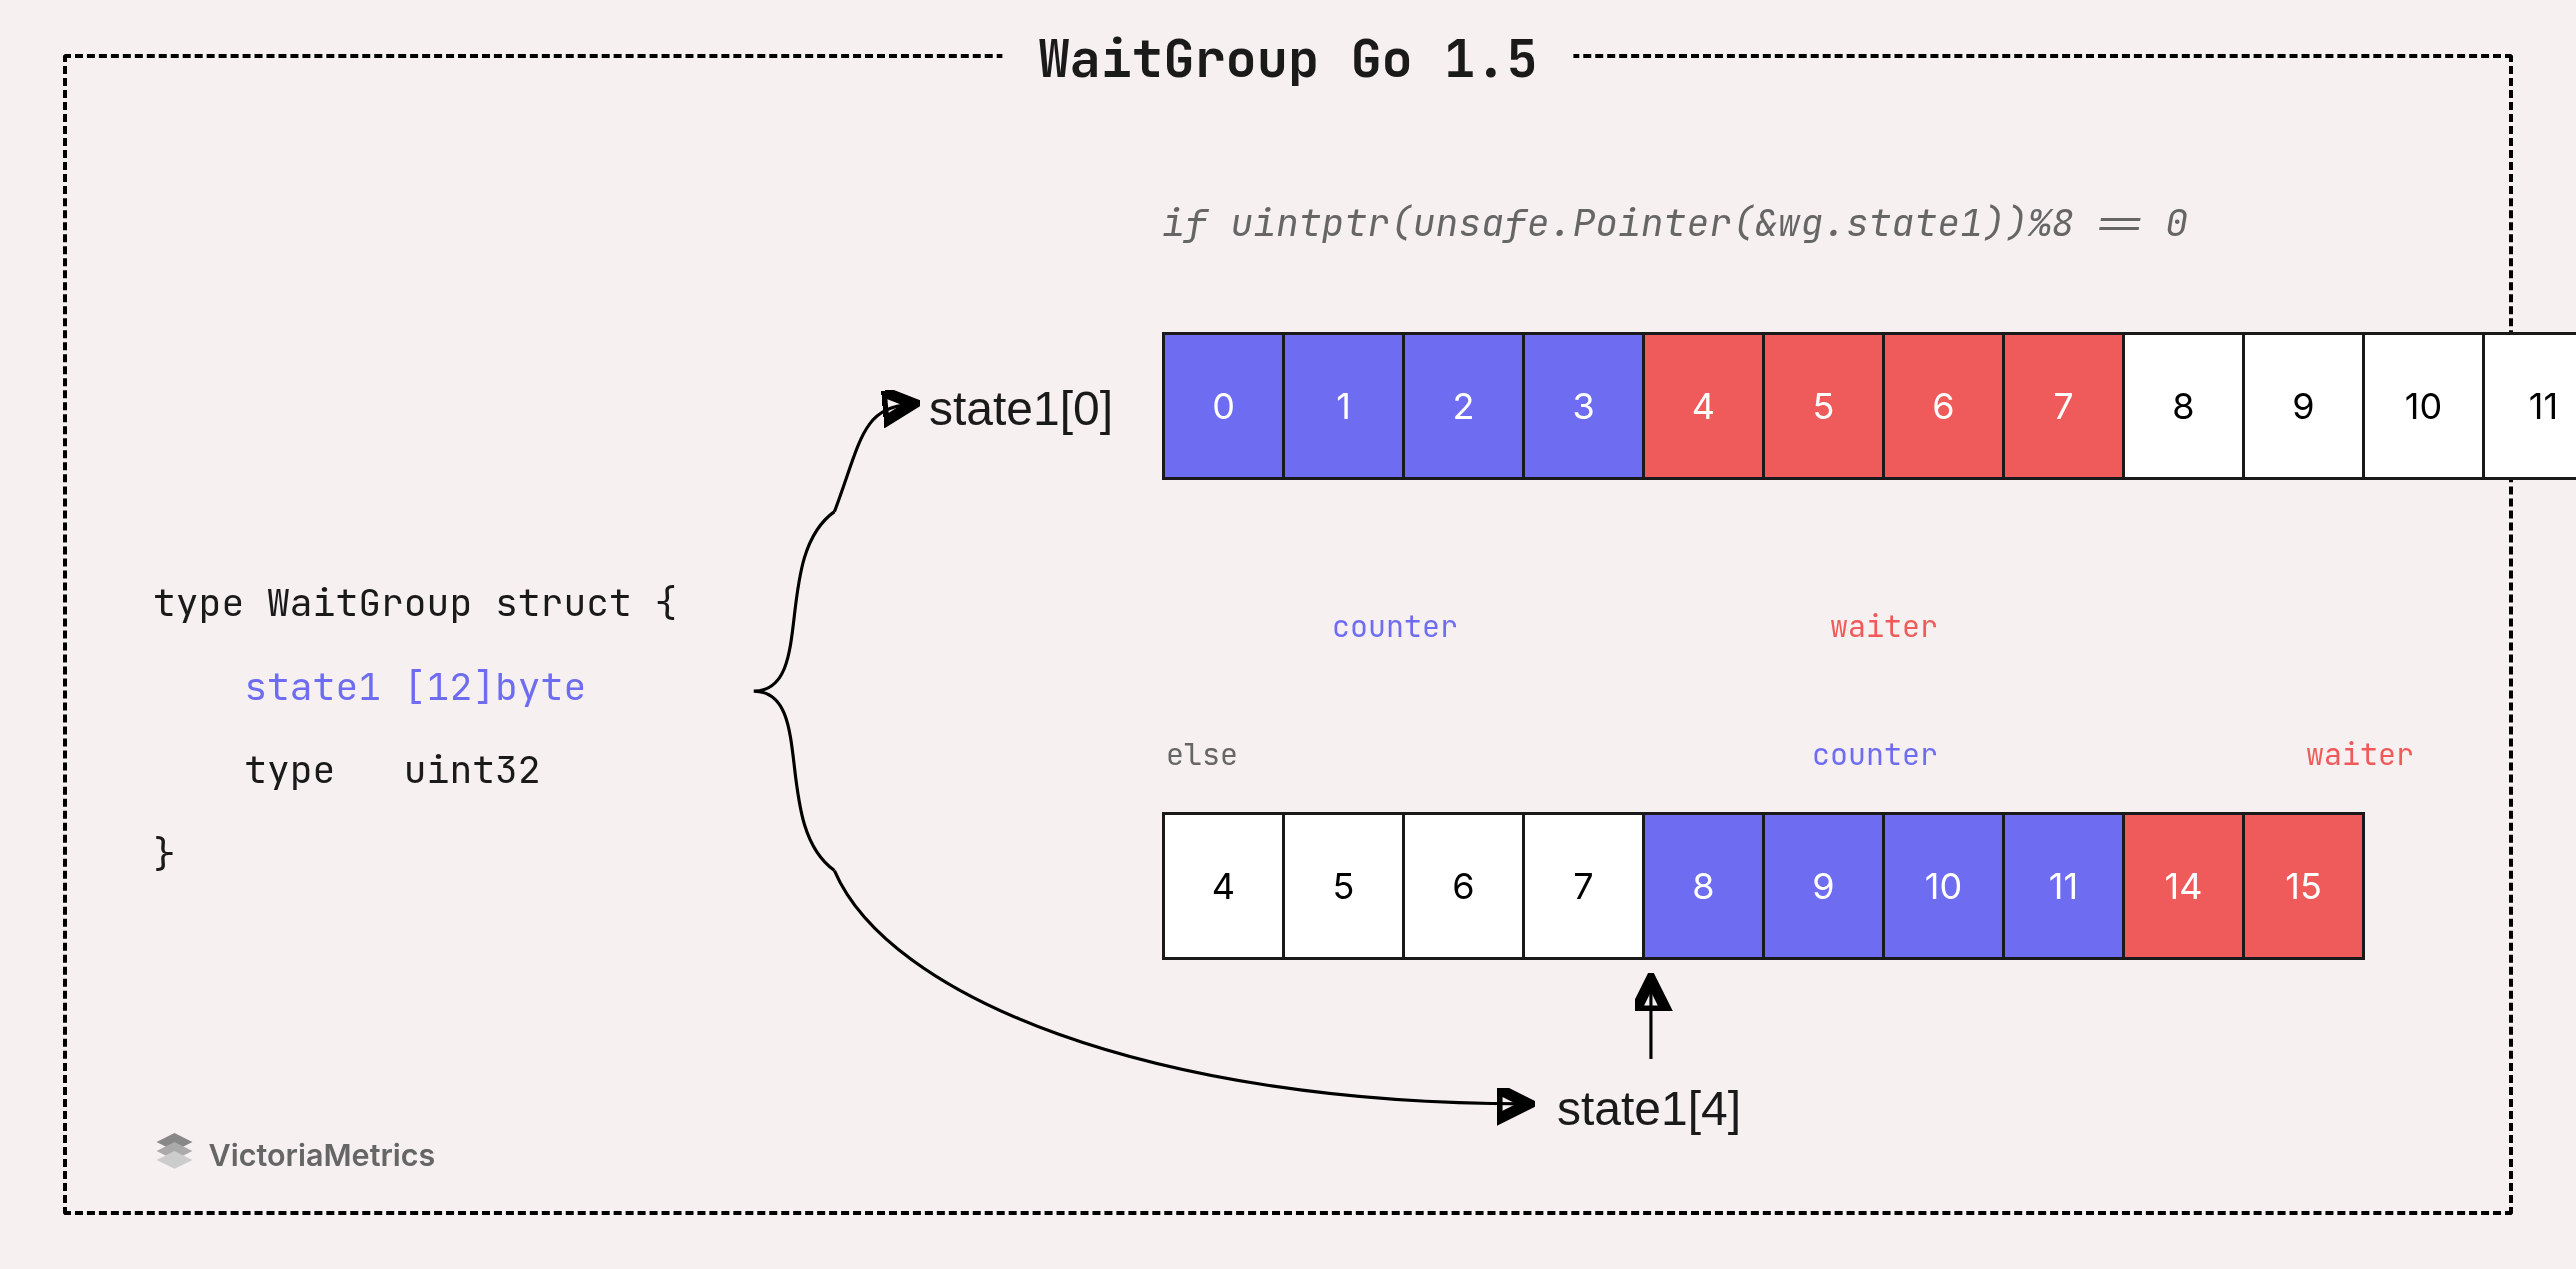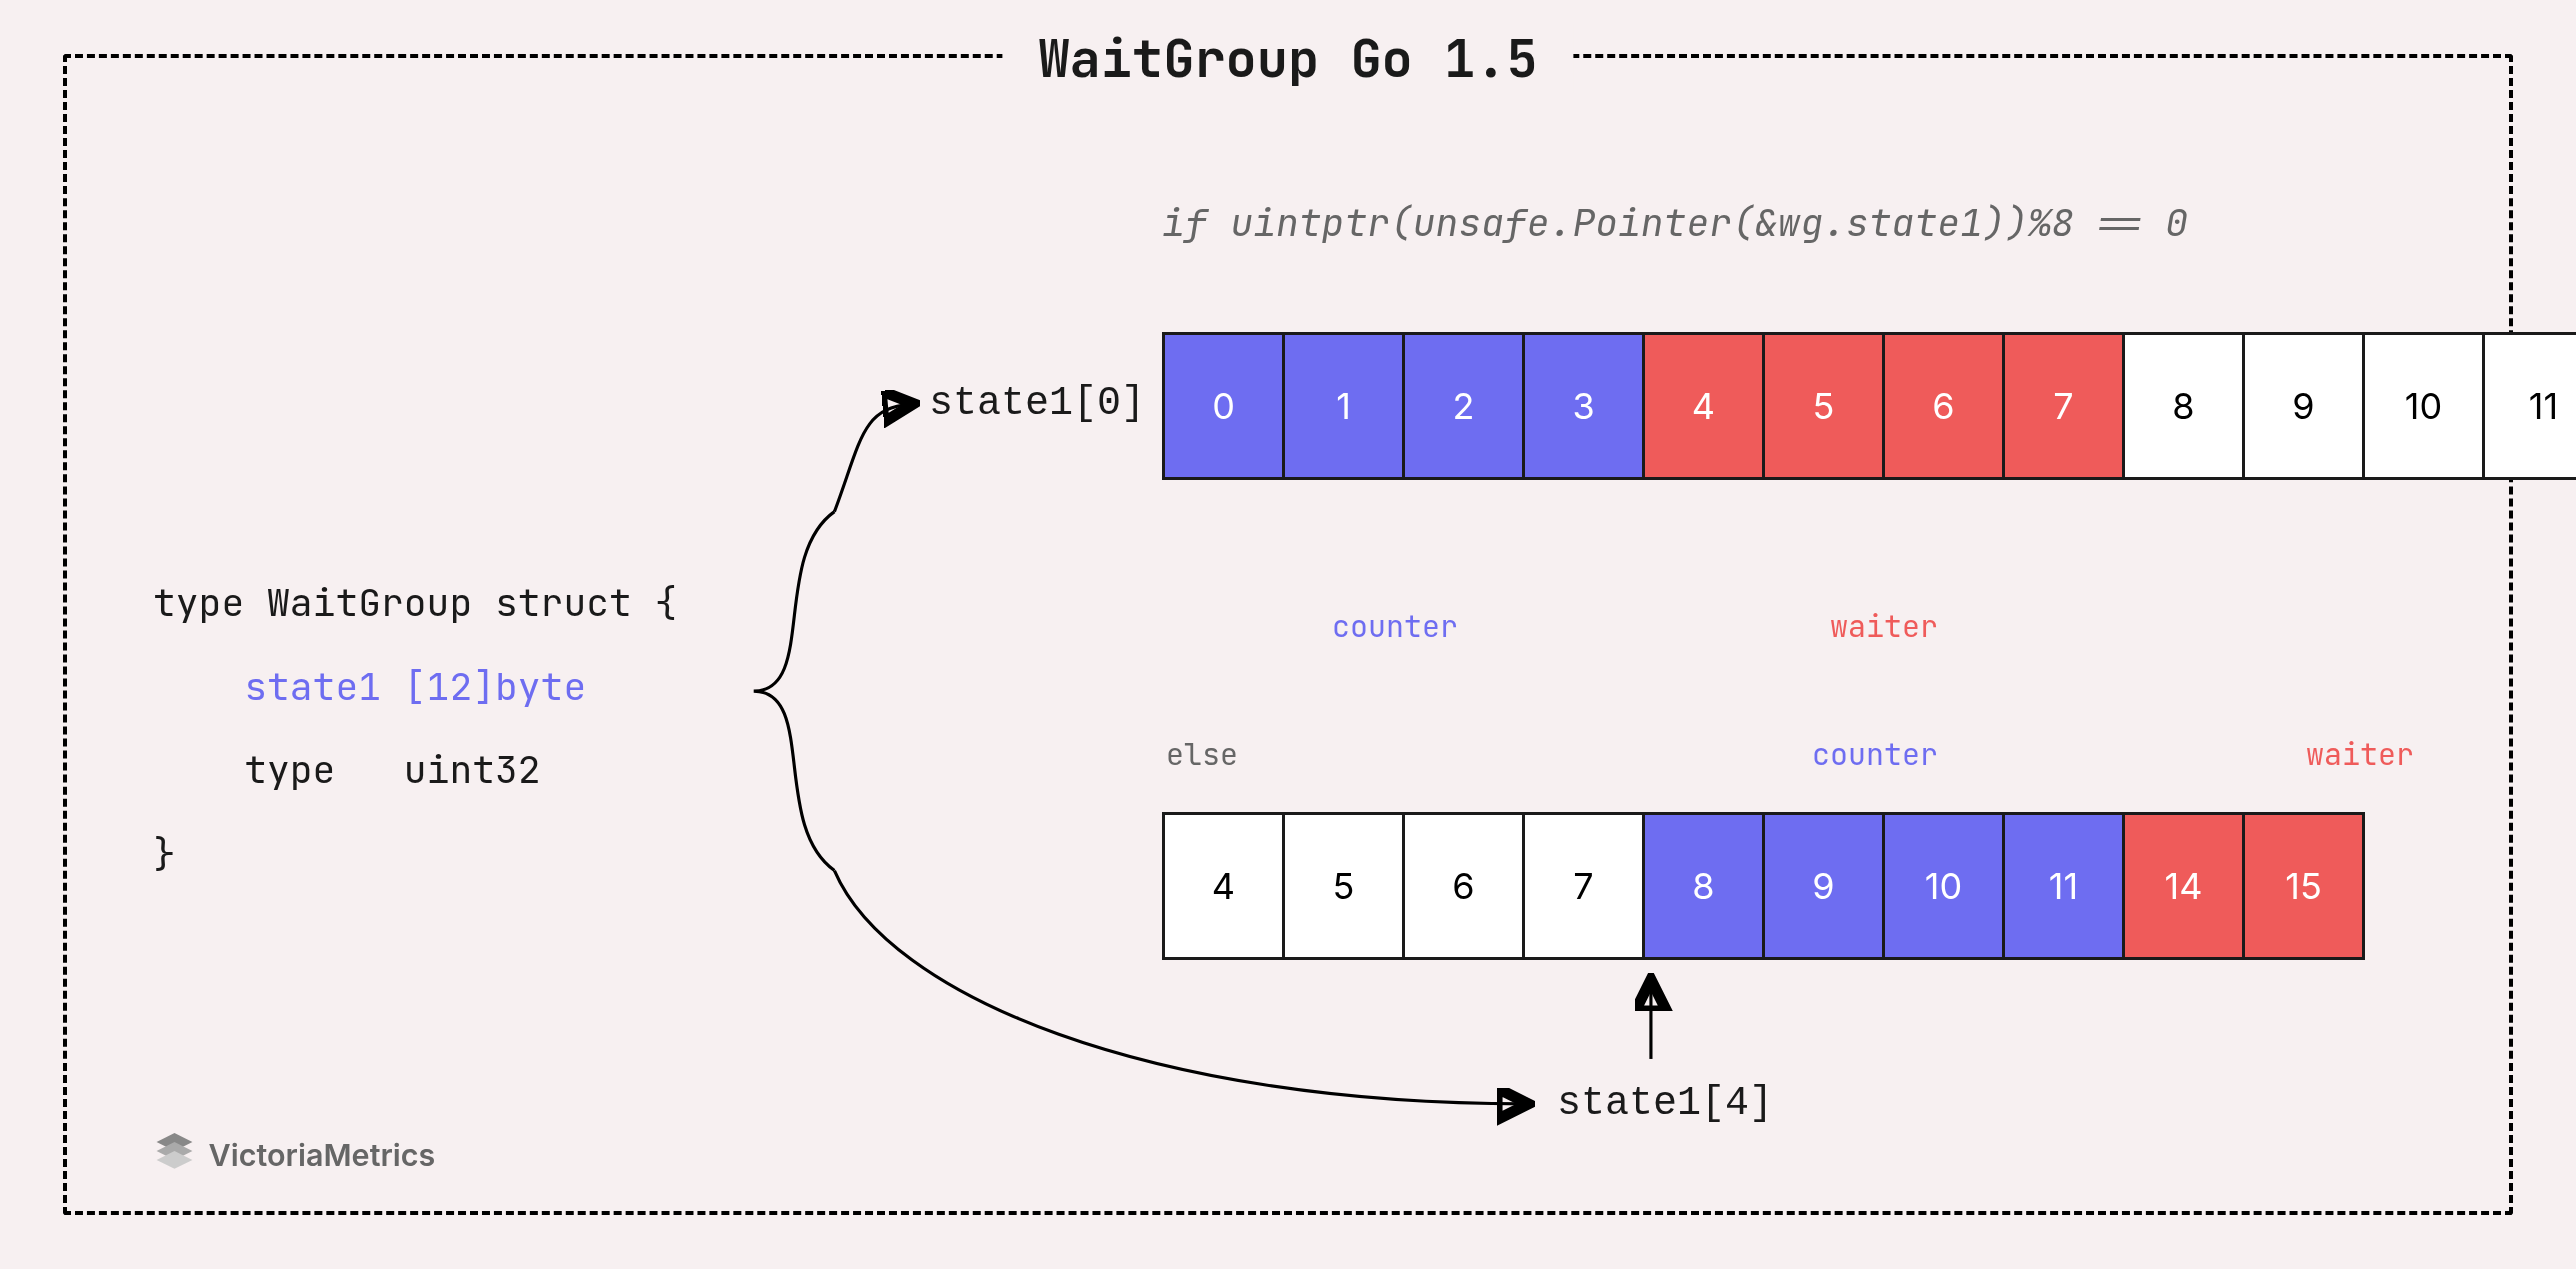--- a/index.html
+++ b/index.html
@@ -97,22 +97,22 @@
     font-size: 30px;
     font-family: var(--mono);
   }
   .lbl.blue { color: var(--blue); }
   .lbl.red  { color: var(--red); }
   .lbl.grey { color: var(--grey); }
 
   
   .ptr-lbl {
     position: absolute;
-    font-size: 40px;
-    font-family: Liberation Mono, monospace;
+    font-size: 48px;
+    font-family: Liberation Sans, sans-serif;
   }
 
   
   svg.ovl {
     position: absolute;
     left: 0; top: 0;
     width: 2576px; height: 1270px;
     pointer-events: none;
   }
   svg.ovl path, svg.ovl line {

